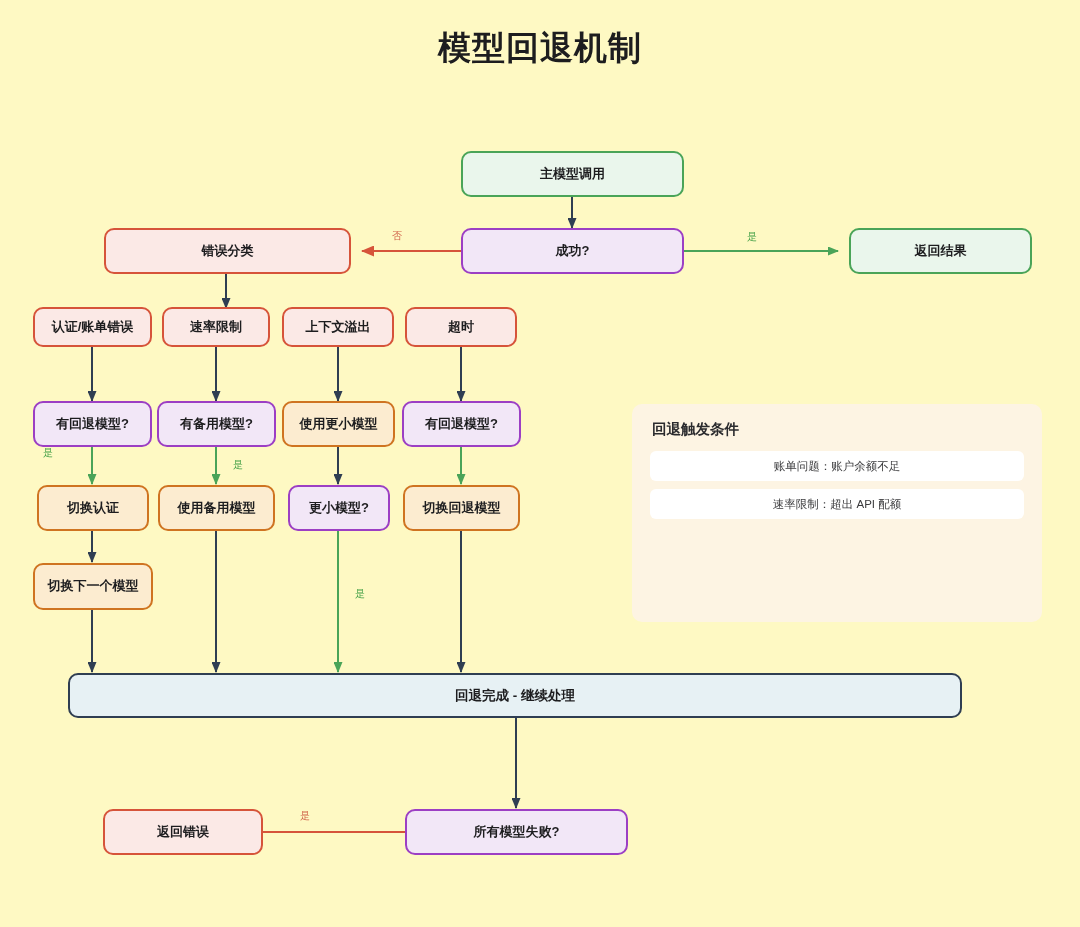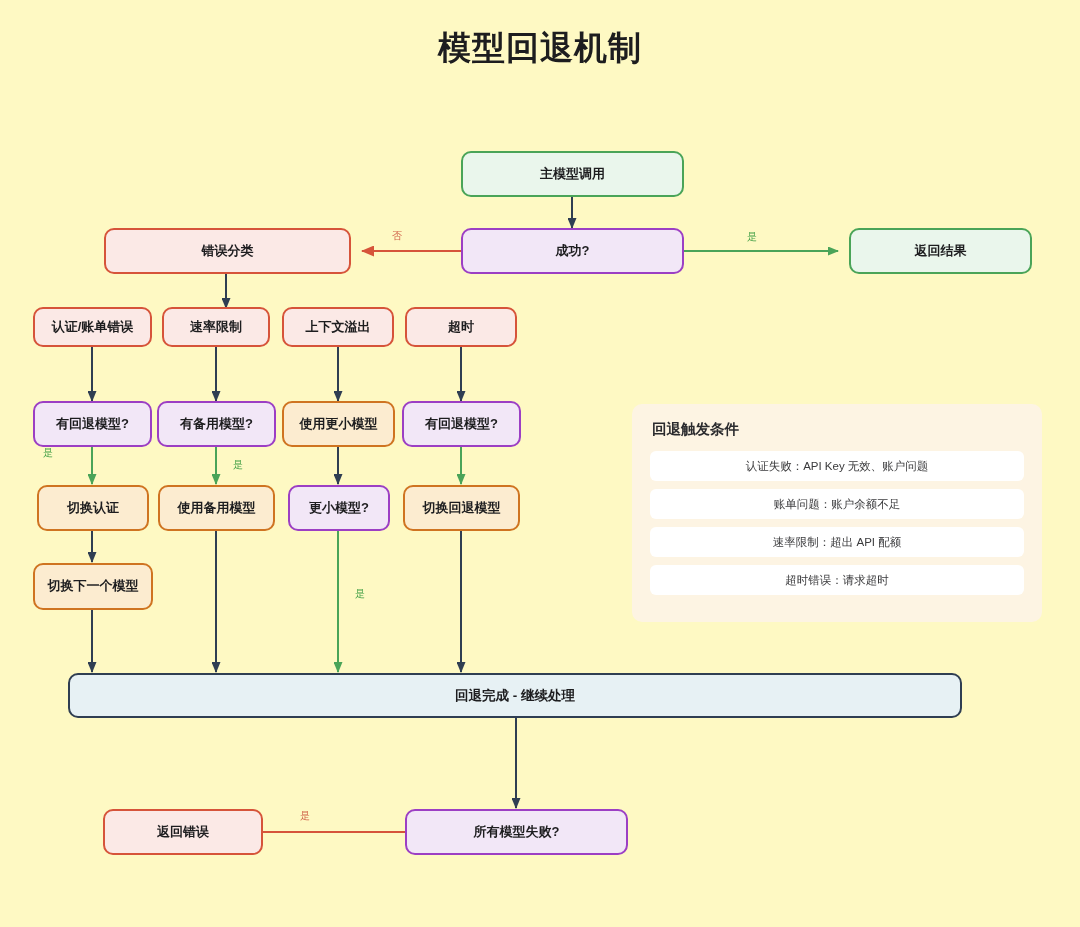--- a/index.html
+++ b/index.html
@@ -226,19 +226,17 @@
       <g>
         <rect x="104" y="810" width="158" height="44" rx="9" ry="9" fill="#fbe9e6" stroke="#d6543a" stroke-width="2"></rect>
         <text class="nodeLabel" x="183" y="833">返回错误</text>
       </g>
 
     </g>
   </svg>
 
   <div class="legend">
     <div class="legend-title">回退触发条件</div>
-    <div class="legend-item">认证失败：API Key 无效、账户问题</div>
     <div class="legend-item">账单问题：账户余额不足</div>
     <div class="legend-item">速率限制：超出 API 配额</div>
-    <div class="legend-item">超时错误：请求超时</div>
   </div>
 
 </div>
 
 </body></html>

